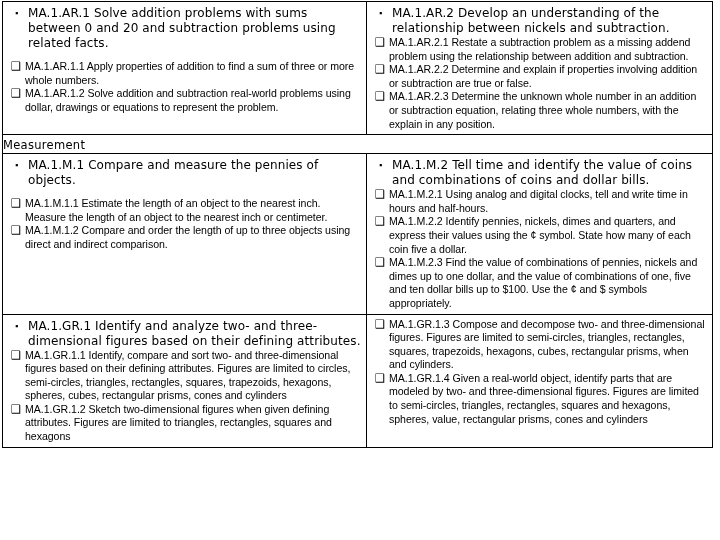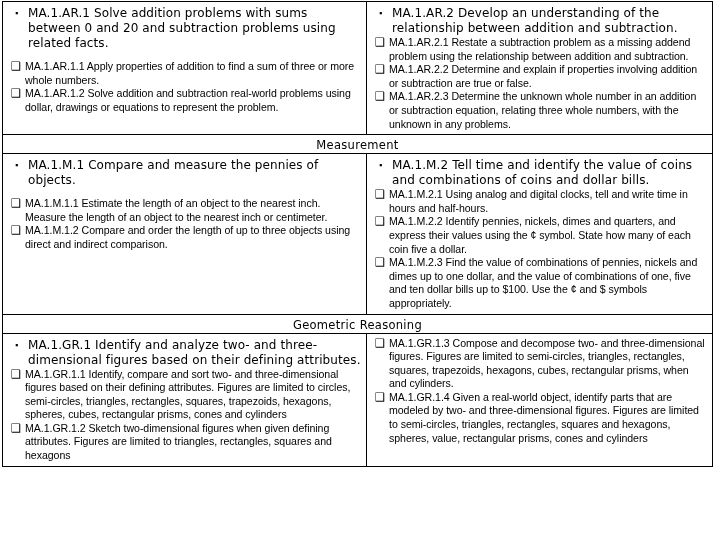--- a/index.html
+++ b/index.html
@@ -39,21 +39,21 @@
 
   td.col-left   { width: 363px; }
   td.col-right  { width: 345px; }
 
   .cell-pad {
     padding: 3px 5px 3px 4px;
   }
 
   
   td.section-header {
-    text-align: center;
+    text-align: left;
     padding: 2px 0 3px 0;
   }
   .section-header-text {
     font-family: "DejaVu Sans", sans-serif;
     font-size: 11.5px;
     letter-spacing: 0.3px;
     line-height: 1.25;
   }
 
   
@@ -129,34 +129,34 @@
                   <span class="cbox">❑</span>
                   <span class="ctext">MA.1.AR.1.2 Solve addition and subtraction real-world problems using dollar, drawings or equations to represent the problem.</span>
                 </div>
               </div>
             </div>
           </td>
           <td class="col-right">
             <div class="cell-pad">
               <div class="benchmark">
                 <span class="bullet">▪</span>
-                <span class="btext">MA.1.AR.2 Develop an understanding of the relationship between addition and subtraction.</span>
+                <span class="btext">MA.1.AR.2 Develop an understanding of the relationship between nickels and subtraction.</span>
               </div>
               <div class="clarlist">
                 <div class="clar">
                   <span class="cbox">❑</span>
                   <span class="ctext">MA.1.AR.2.1 Restate a subtraction problem as a missing addend problem using the relationship between addition and subtraction.</span>
                 </div>
                 <div class="clar">
                   <span class="cbox">❑</span>
                   <span class="ctext">MA.1.AR.2.2 Determine and explain if properties involving addition or subtraction are true or false.</span>
                 </div>
                 <div class="clar">
                   <span class="cbox">❑</span>
-                  <span class="ctext">MA.1.AR.2.3 Determine the unknown whole number in an addition or subtraction equation, relating three whole numbers, with the unknown in any problems.</span>
+                  <span class="ctext">MA.1.AR.2.3 Determine the unknown whole number in an addition or subtraction equation, relating three whole numbers, with the explain in any position.</span>
                 </div>
               </div>
             </div>
           </td>
         </tr>
         <tr>
           <td class="section-header" colspan="2"><span class="section-header-text">Measurement</span></td>
         </tr>
         <tr>
           <td class="col-left">
@@ -193,23 +193,20 @@
                   <span class="cbox">❑</span>
                   <span class="ctext">MA.1.M.2.2 Identify pennies, nickels, dimes and quarters, and express their values using the ¢ symbol. State how many of each coin five a dollar.</span>
                 </div>
                 <div class="clar">
                   <span class="cbox">❑</span>
                   <span class="ctext">MA.1.M.2.3 Find the value of combinations of pennies, nickels and dimes up to one dollar, and the value of combinations of one, five and ten dollar bills up to $100. Use the ¢ and $ symbols appropriately.</span>
                 </div>
               </div>
             </div>
           </td>
-        </tr>
-        <tr>
-          <td class="section-header" colspan="2"><span class="section-header-text">Geometric Reasoning</span></td>
         </tr>
         <tr>
           <td class="col-left">
             <div class="cell-pad">
               <div class="benchmark">
                 <span class="bullet">▪</span>
                 <span class="btext">MA.1.GR.1 Identify and analyze two- and three-dimensional figures based on their defining attributes.</span>
               </div>
               <div class="clarlist">
                 <div class="clar">

